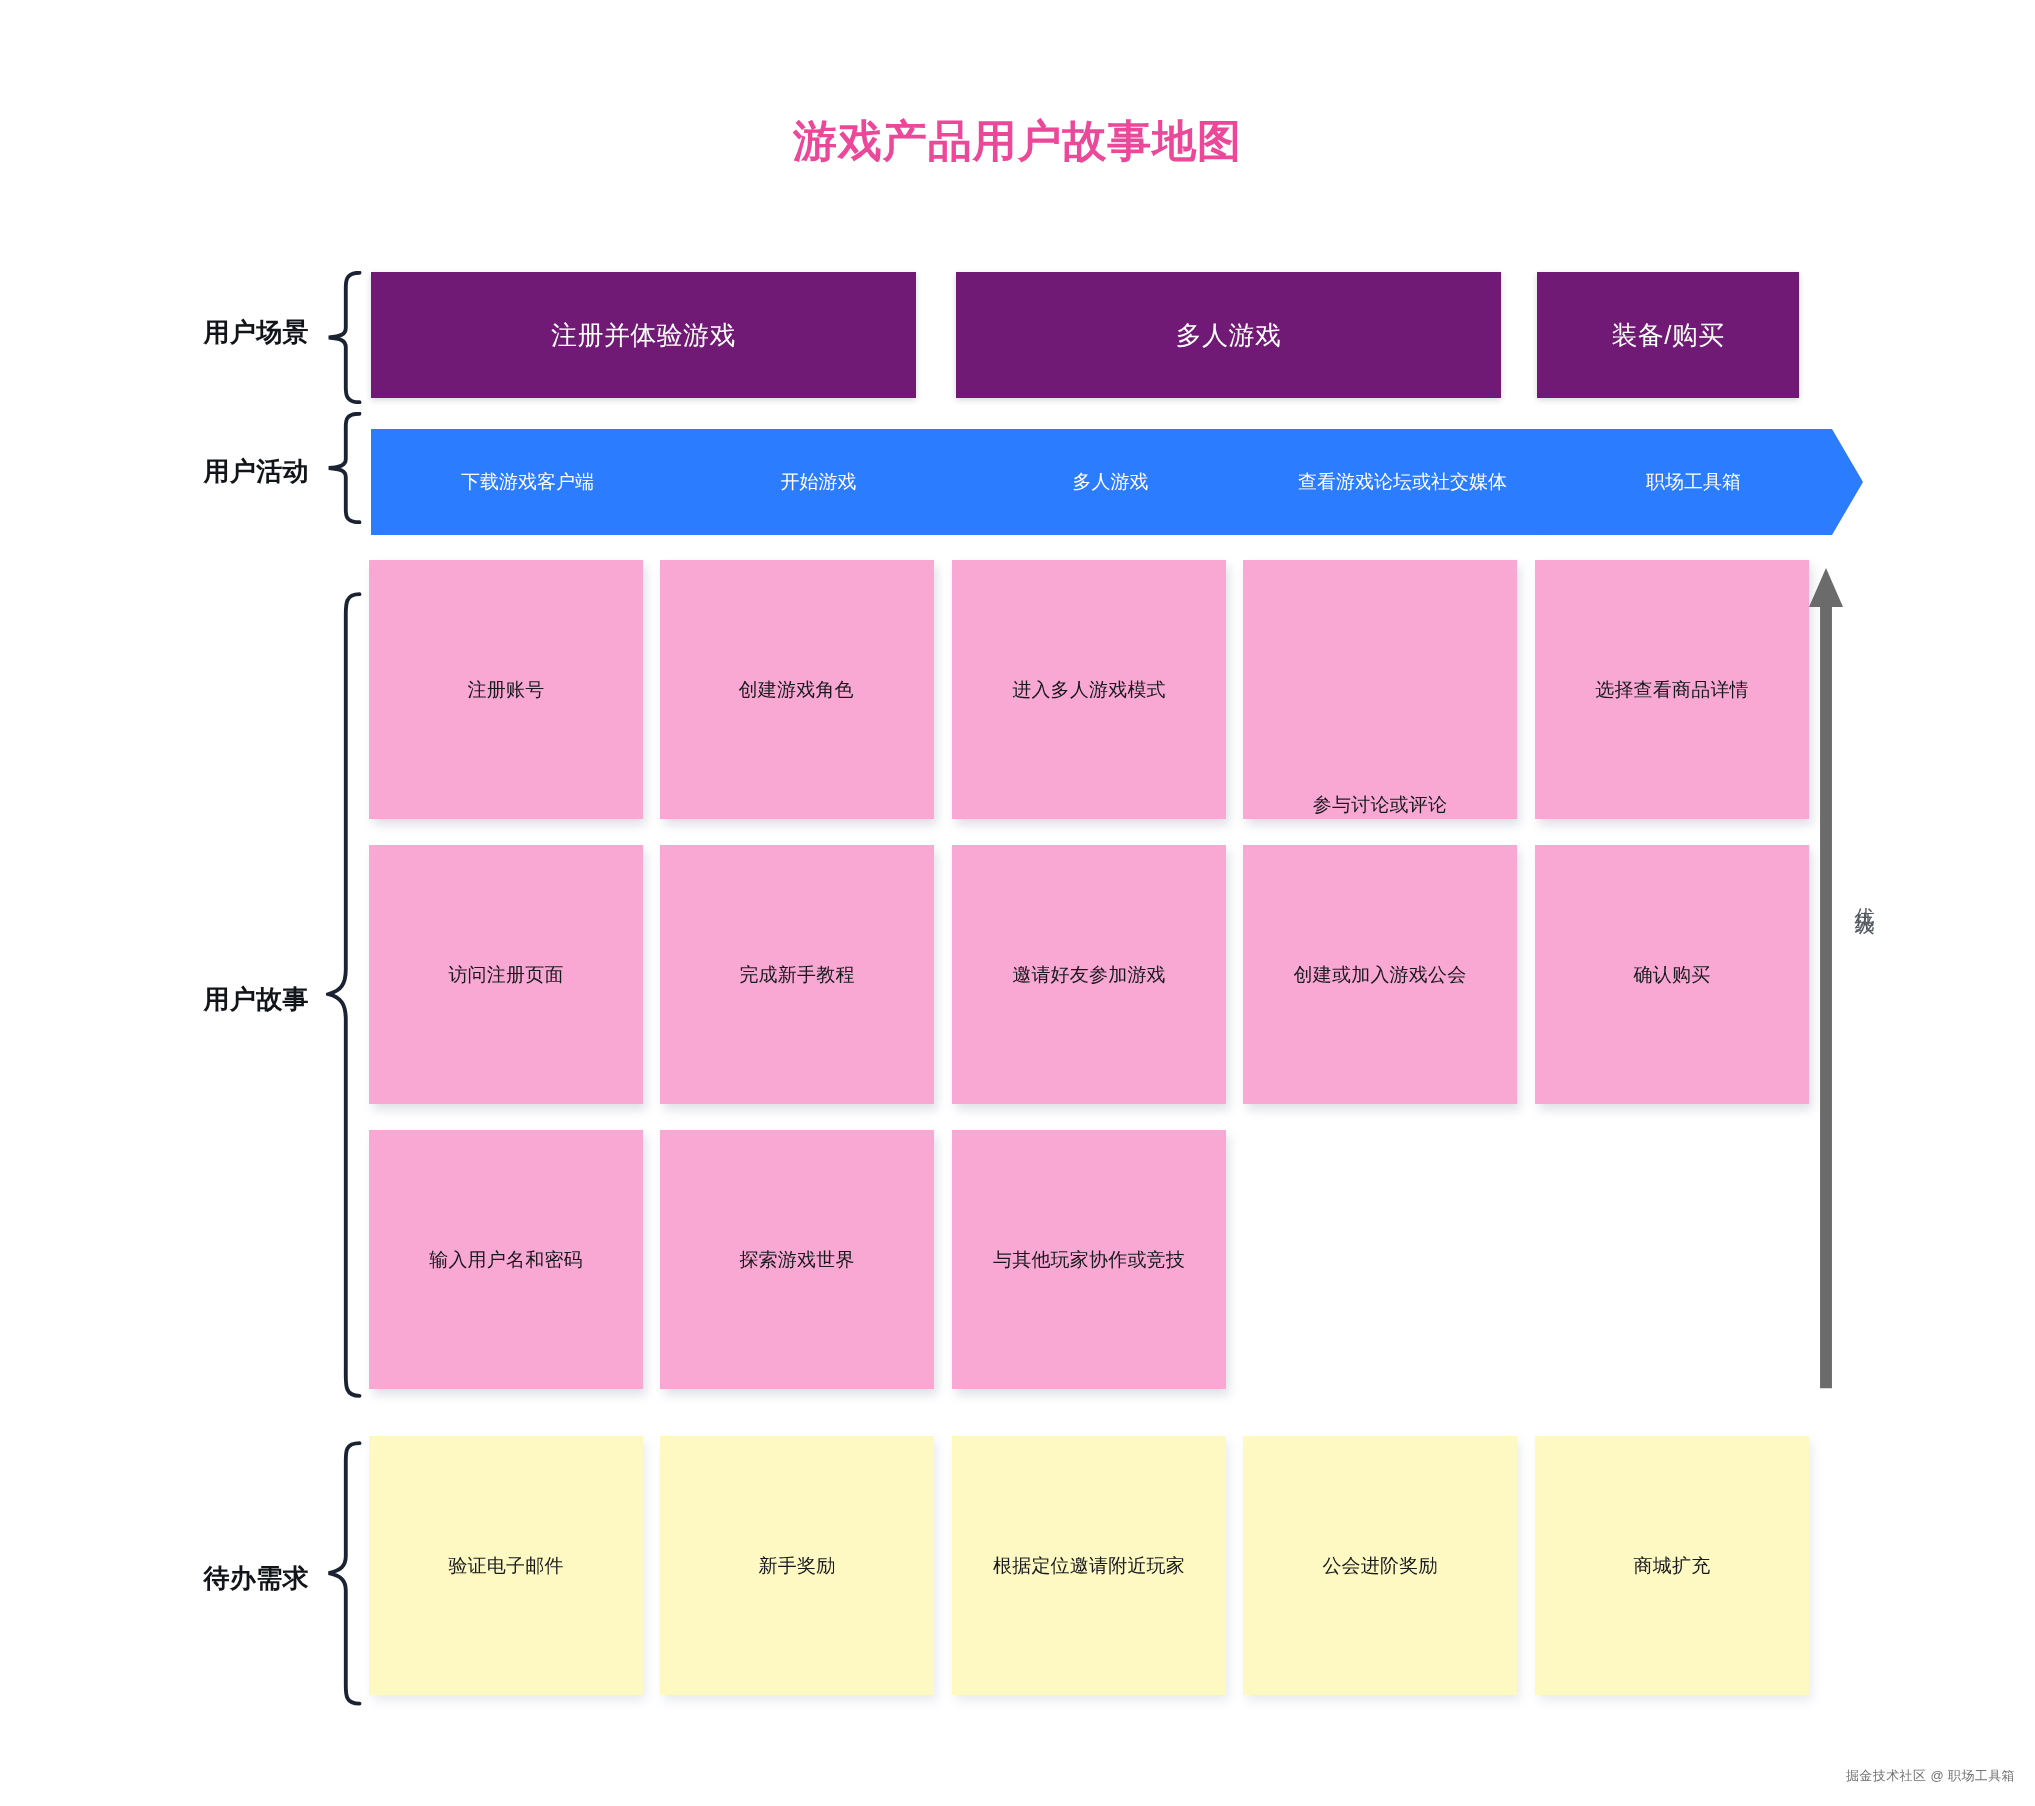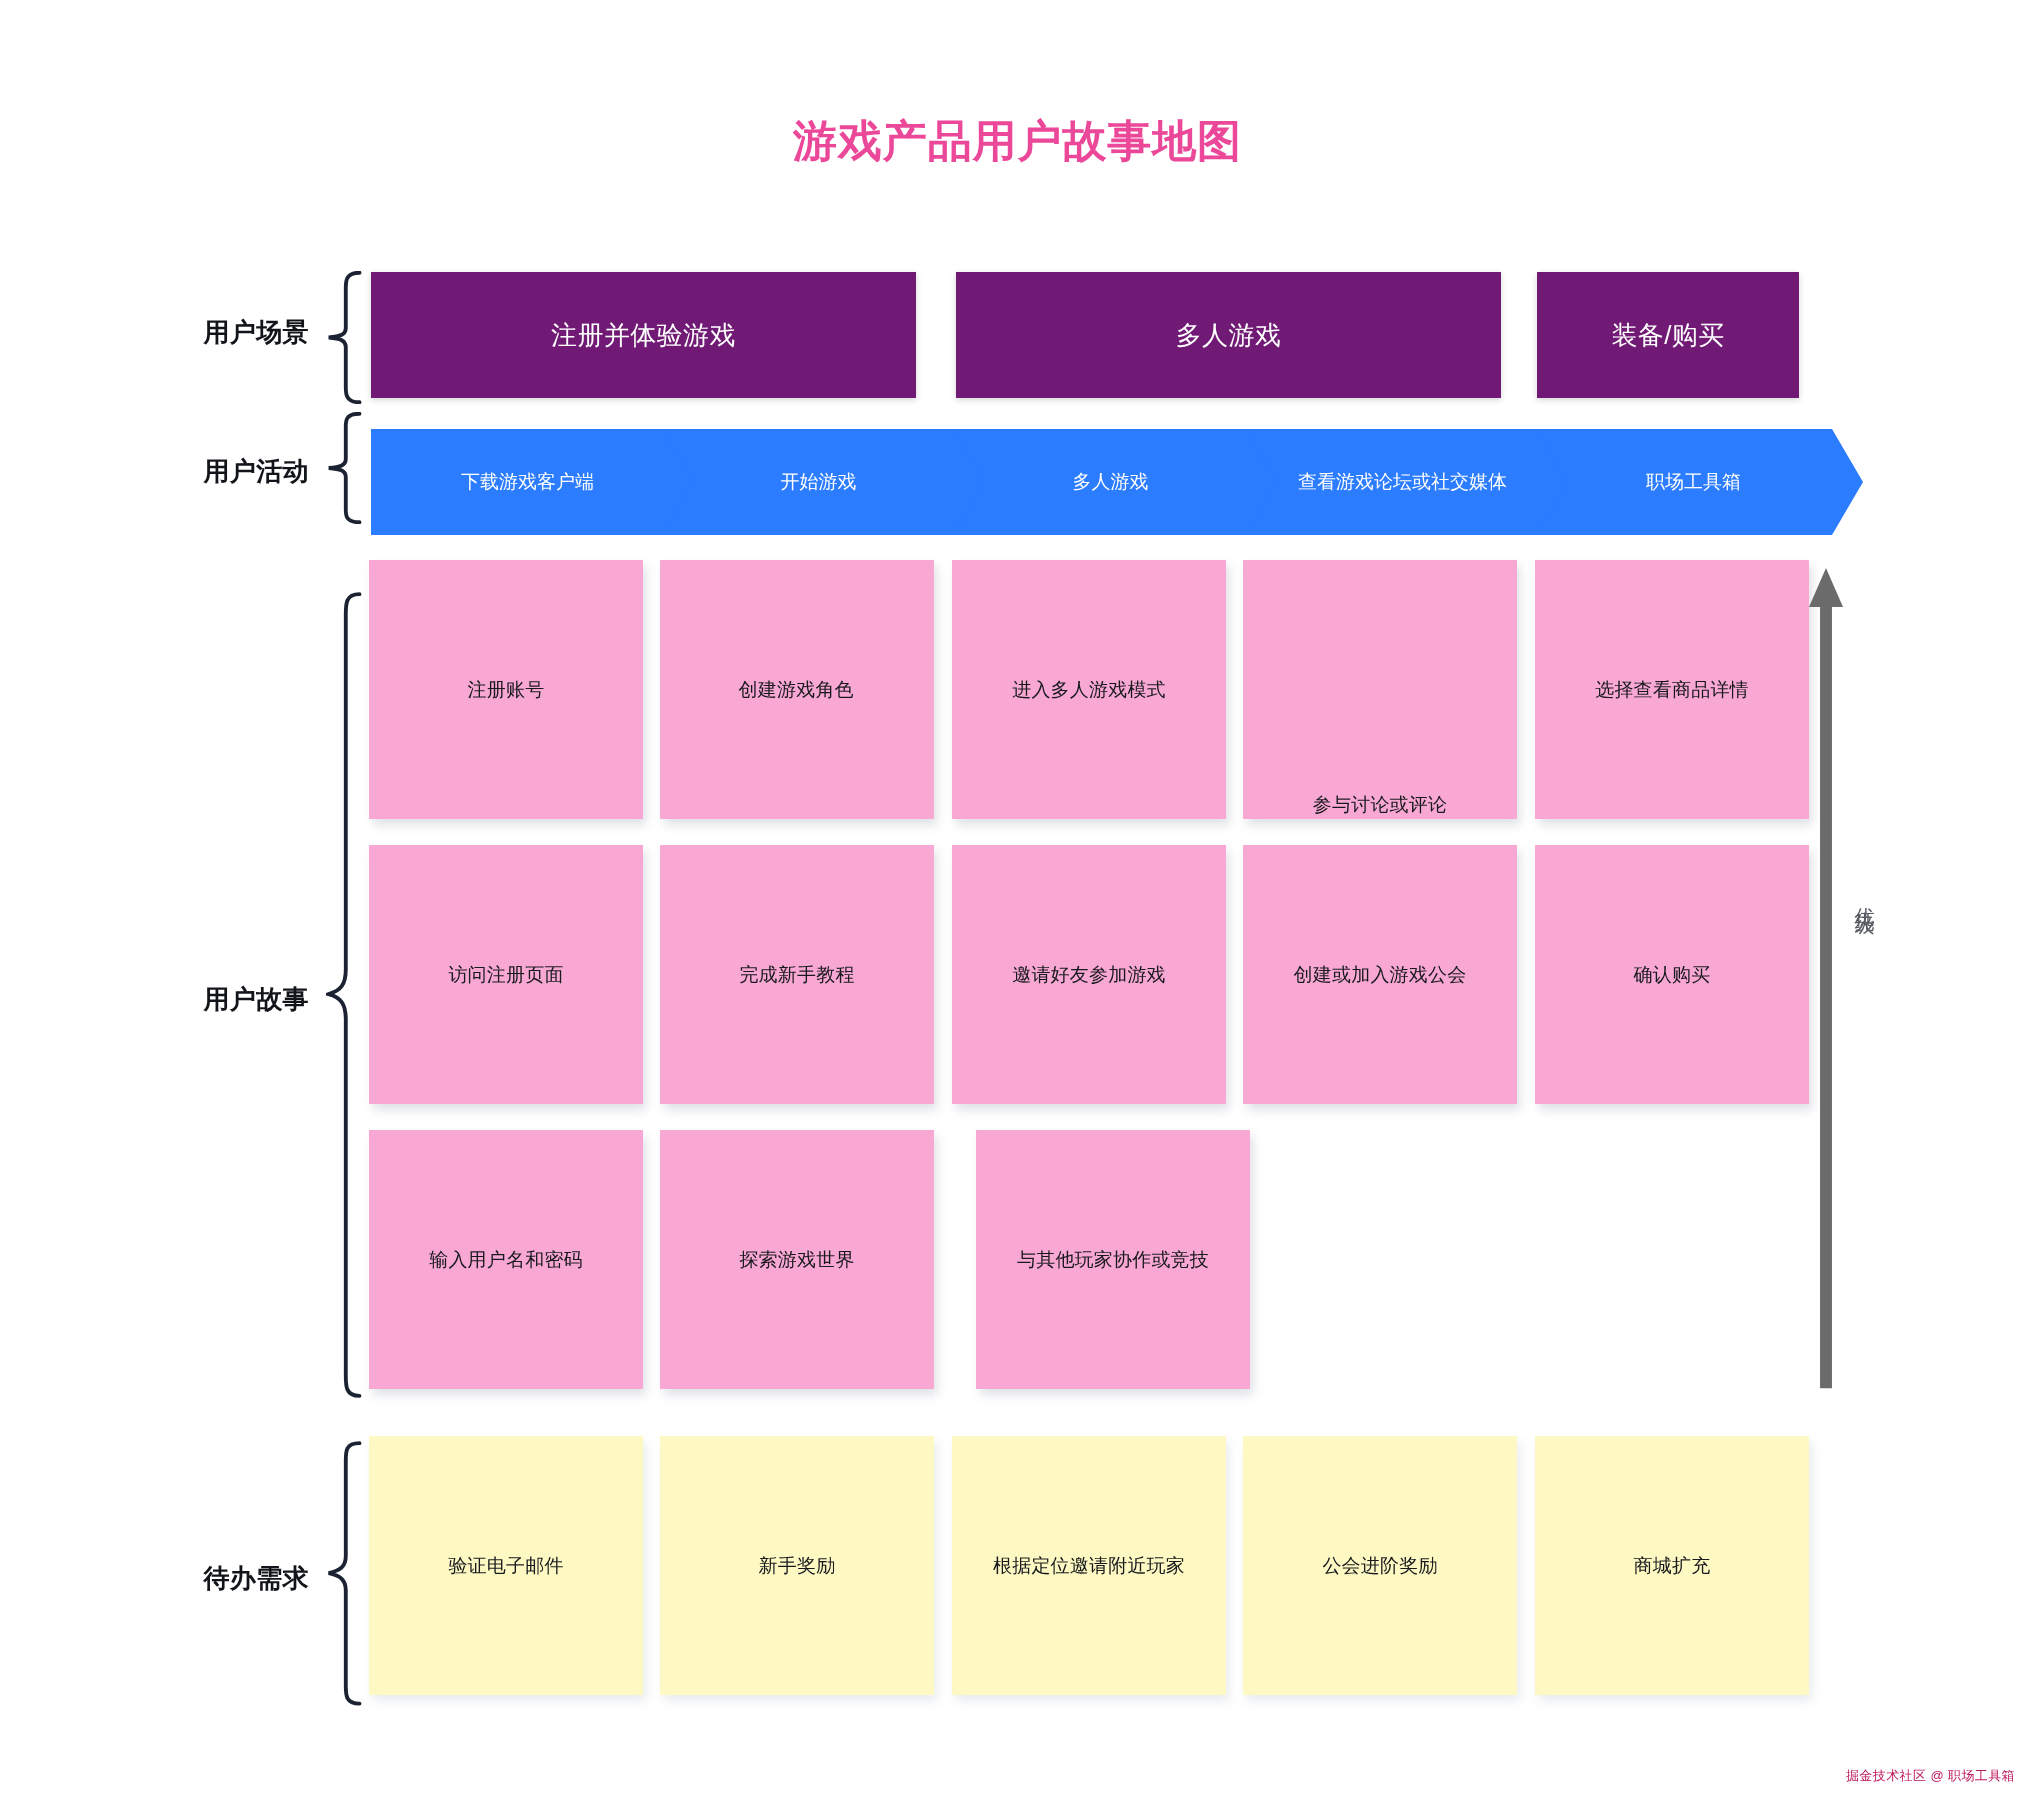--- a/index.html
+++ b/index.html
@@ -64,21 +64,21 @@
   #priority-arrow{position:absolute;left:1809px;top:564px;}
   #priority-label{
     position:absolute;left:1852px;top:892px;
     font-size:20px;color:#555a61;letter-spacing:3.4px;
     writing-mode:vertical-rl;text-orientation:upright;white-space:nowrap;
   }
 
   
   #watermark{
     position:absolute;right:20px;bottom:22px;
-    font-size:13px;color:#be185d;letter-spacing:0.4px;white-space:nowrap;
+    font-size:13px;color:#737373;letter-spacing:0.4px;white-space:nowrap;
   }
 </style>
 </head>
 <body>
 
 <div class="stage">
 
   <div id="page-title">游戏产品用户故事地图</div>
 
   <div class="row-label" style="left:163px;top:315px;width:146px;">用户场景</div>
@@ -167,21 +167,21 @@
   <div class="card story" style="left:1535px;top:845px;width:274px;height:259px;">
     <span>确认购买</span>
   </div>
 
   <div class="card story" style="left:369px;top:1130px;width:274px;height:259px;">
     <span>输入用户名和密码</span>
   </div>
   <div class="card story" style="left:660px;top:1130px;width:274px;height:259px;">
     <span>探索游戏世界</span>
   </div>
-  <div class="card story" style="left:952px;top:1130px;width:274px;height:259px;margin-left:24px;">
+  <div class="card story" style="left:952px;top:1130px;width:274px;height:259px;">
     <span>与其他玩家协作或竞技</span>
   </div>
 
   <div class="card backlog" style="left:369px;top:1436px;width:274px;height:259px;">
     <span>验证电子邮件</span>
   </div>
   <div class="card backlog" style="left:660px;top:1436px;width:274px;height:259px;">
     <span>新手奖励</span>
   </div>
   <div class="card backlog" style="left:952px;top:1436px;width:274px;height:259px;">

